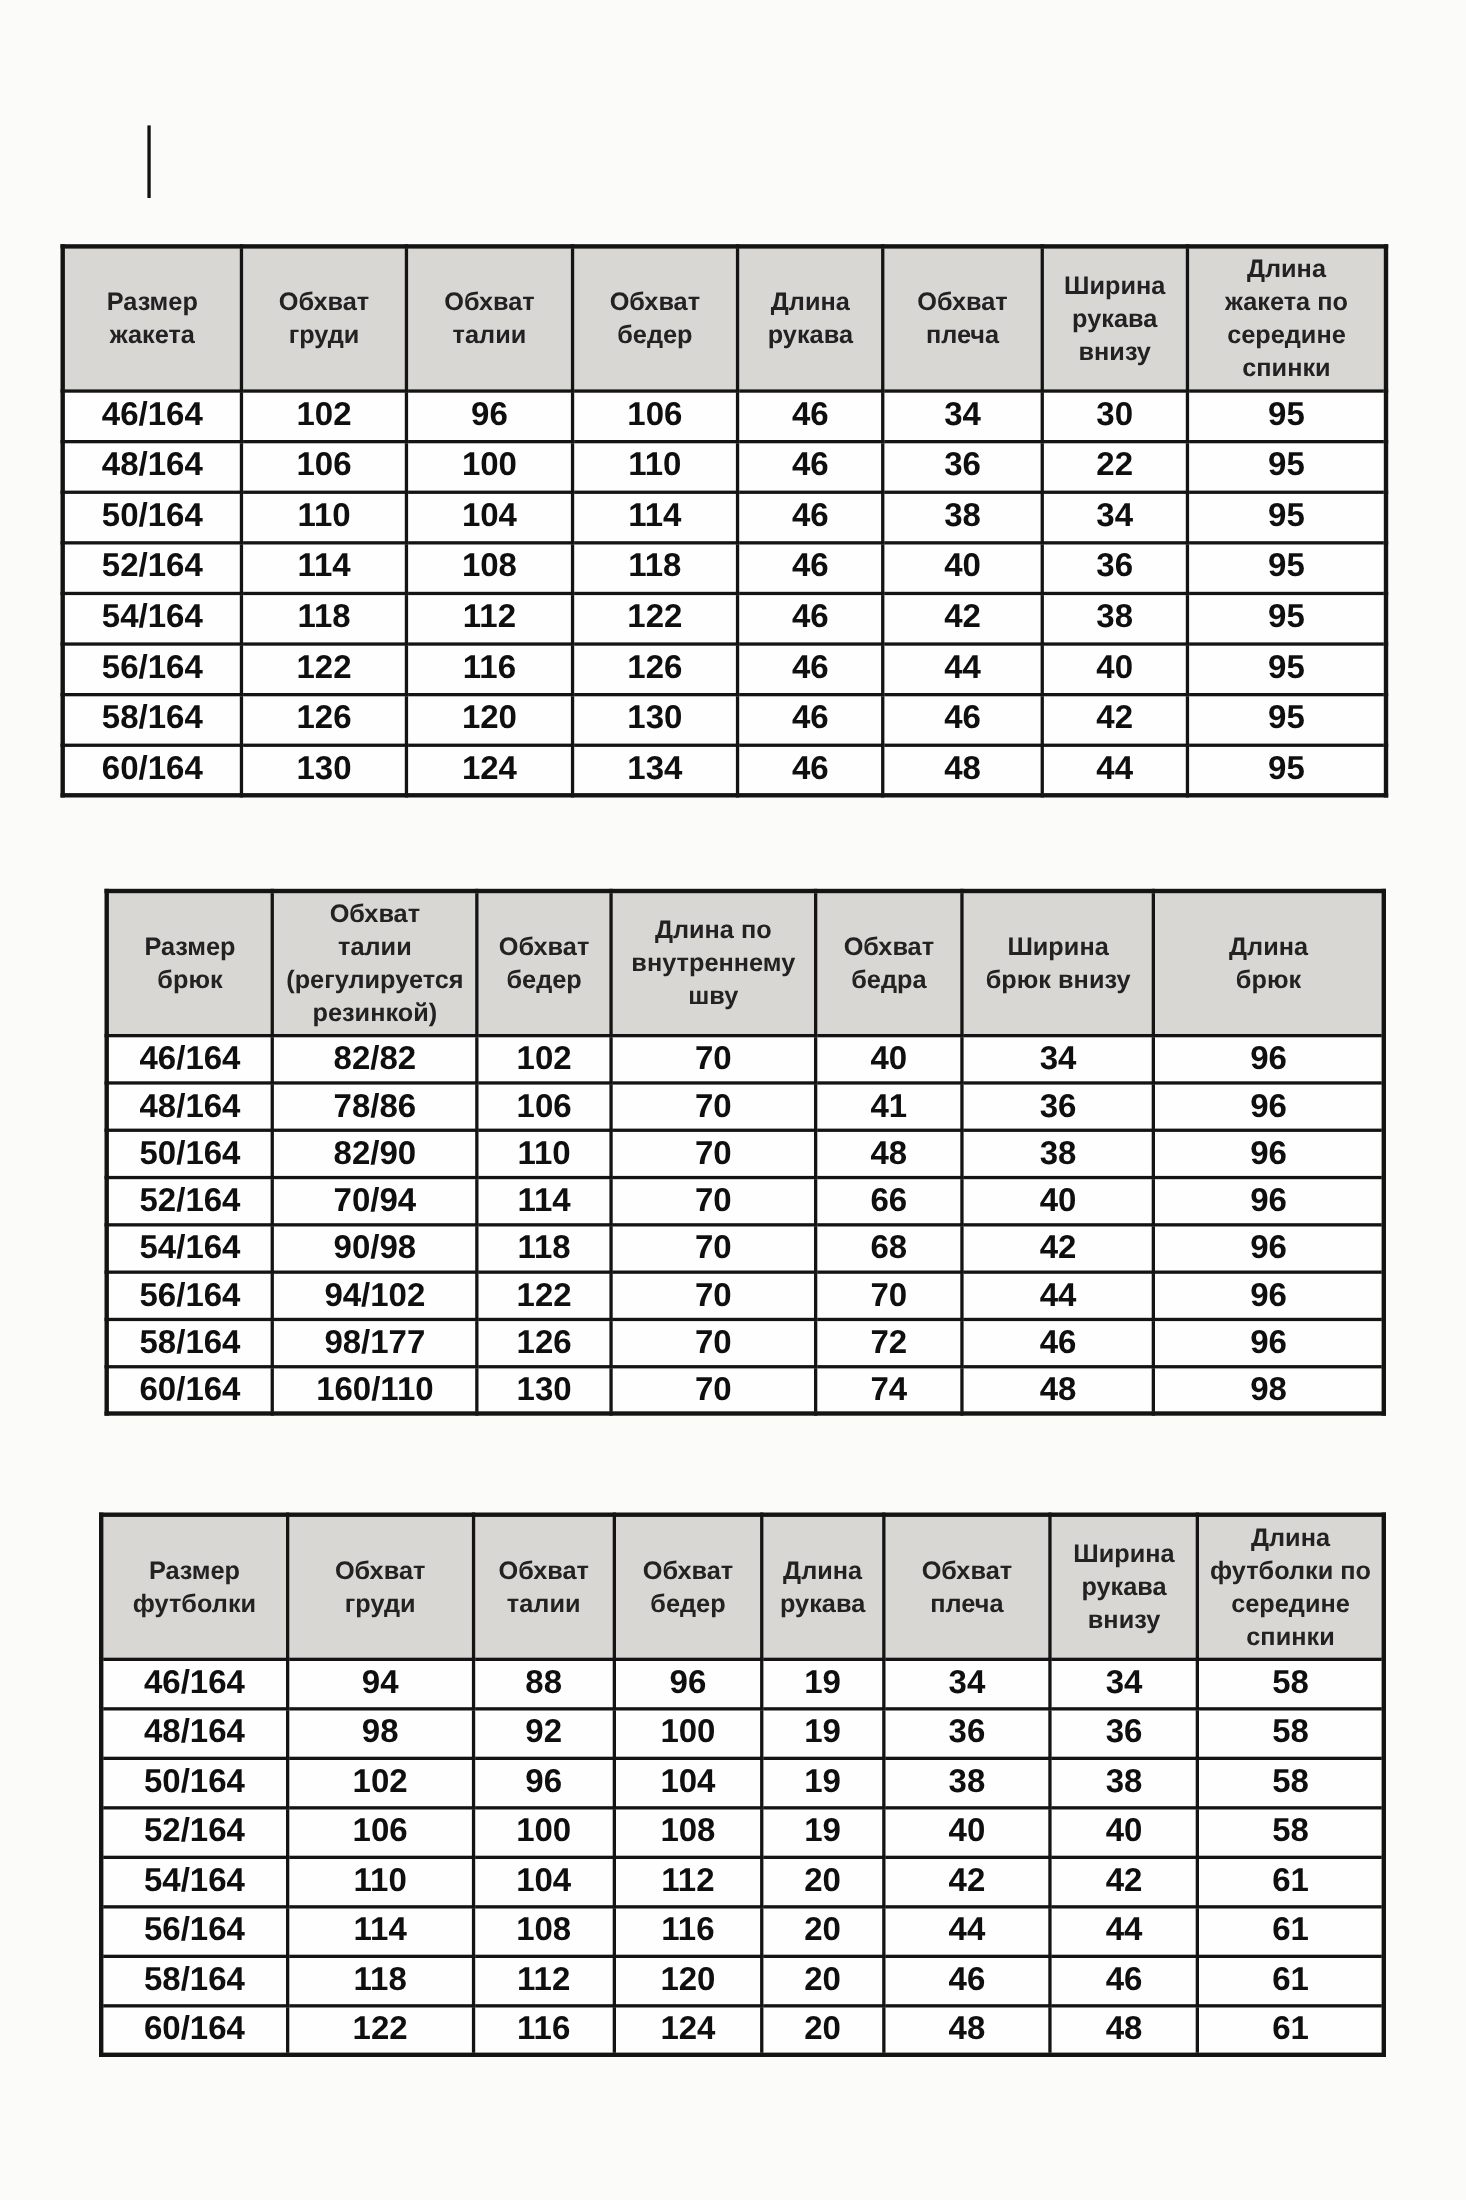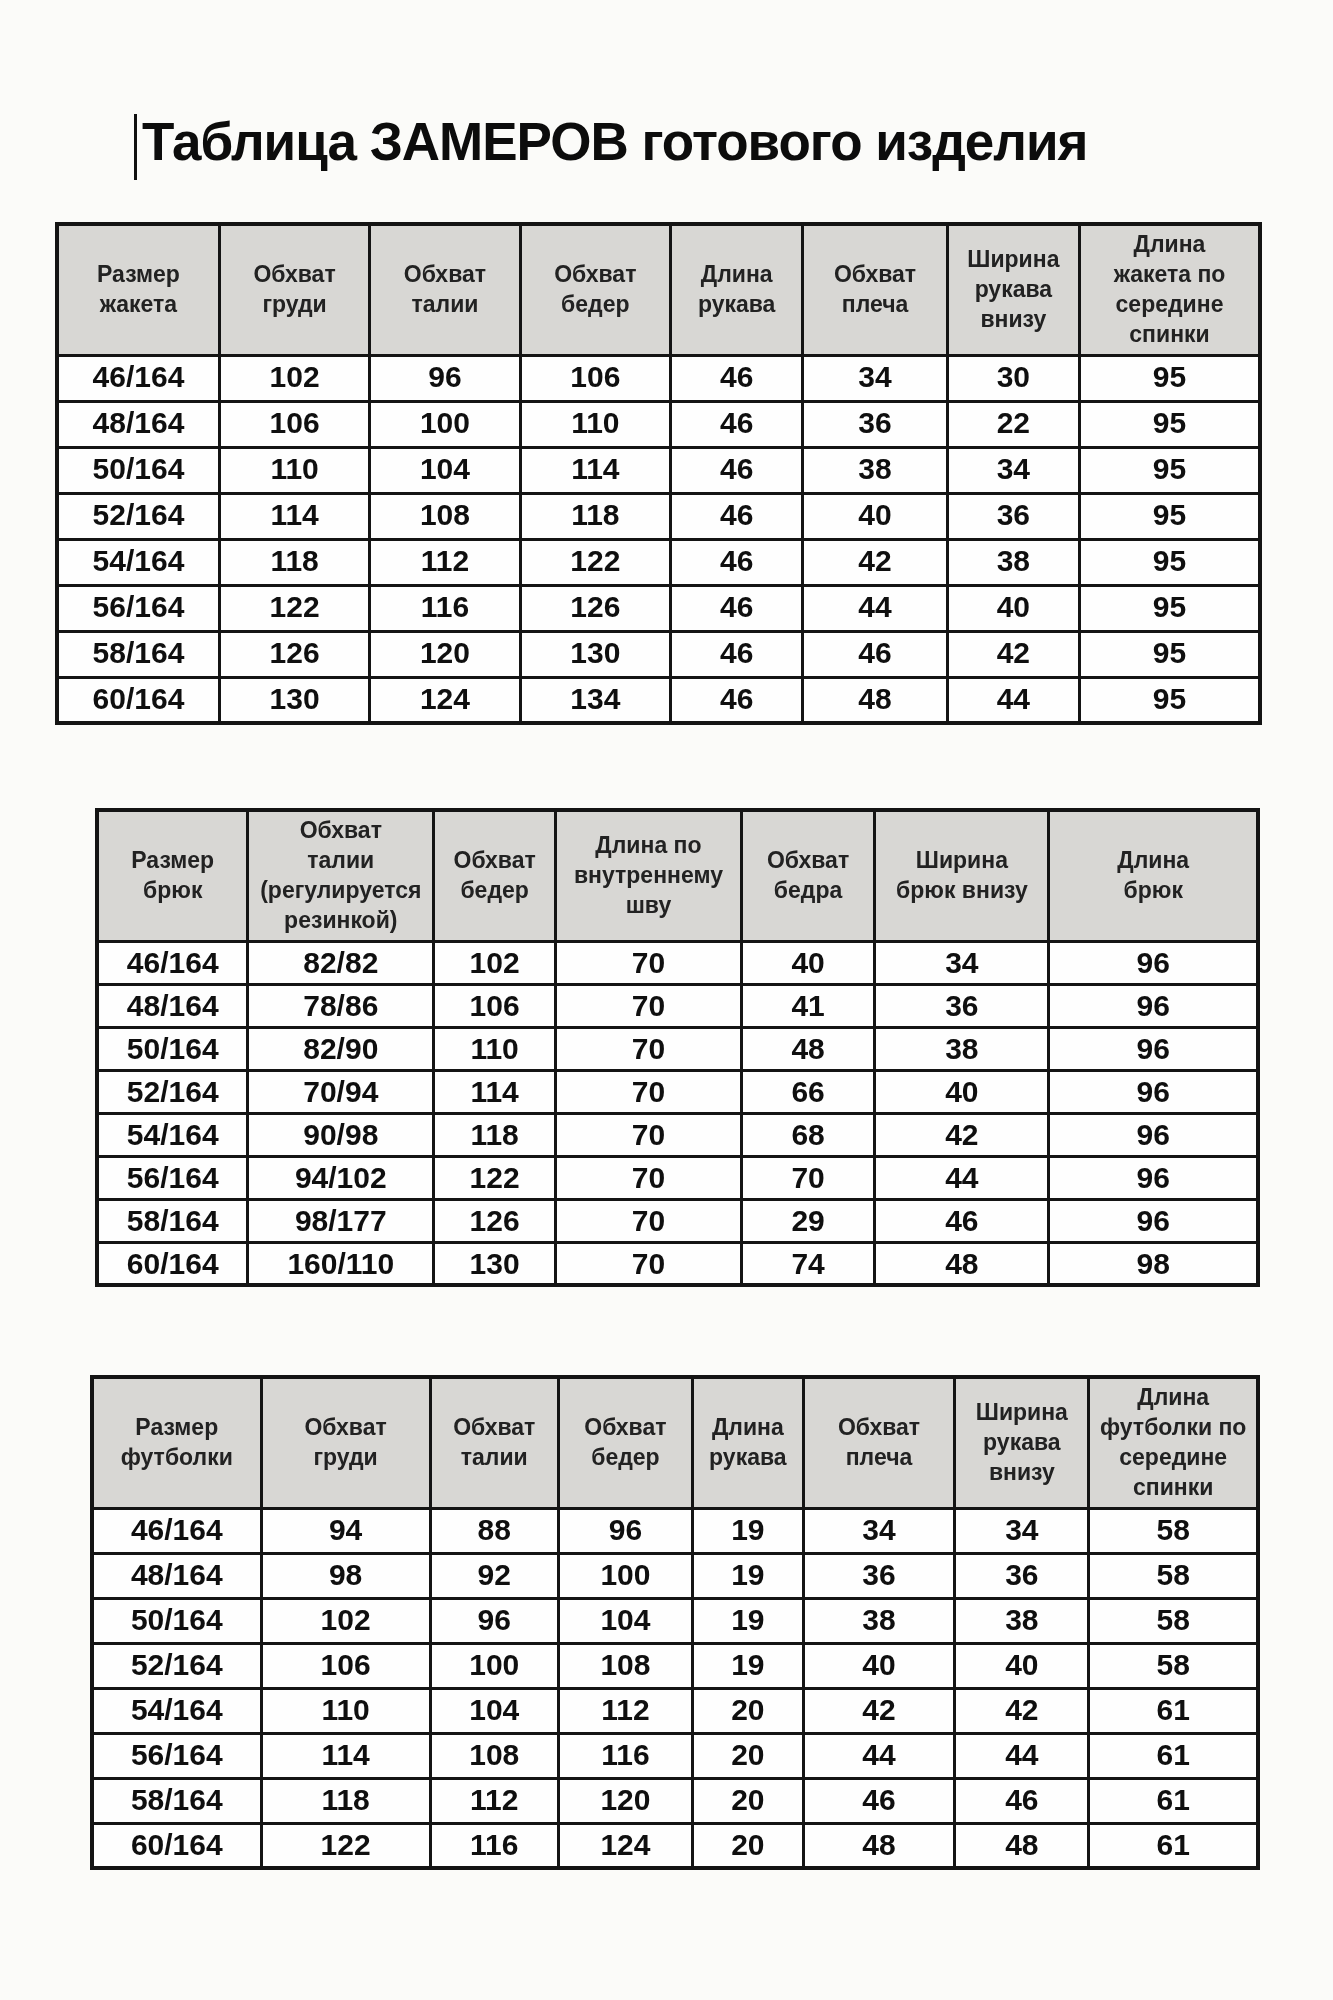--- a/index.html
+++ b/index.html
@@ -79,21 +79,20 @@
 
   #table-tshirt { left: 90px;  top: 1375px; width: 1170px; }
   #table-tshirt thead tr { height: 130px; }
   #table-tshirt tbody tr { height: 45px; }
 </style>
 </head>
 <body>
 
 <div class="title-wrap">
   <div class="caret"></div>
-  <h1 class="page-title">Таблица ЗАМЕРОВ готового изделия</h1>
 </div>
 
 <table class="tbl" id="table-jacket">
   <colgroup>
     <col style="width:13.5%">
       <col style="width:12.5%">
       <col style="width:12.5%">
       <col style="width:12.5%">
     <col style="width:11%">
       <col style="width:12%">
@@ -291,21 +290,21 @@
         <td>70</td>
         <td>70</td>
         <td>44</td>
         <td>96</td>
       </tr>
       <tr>
         <td>58/164</td>
         <td>98/177</td>
         <td>126</td>
         <td>70</td>
-        <td>29</td>
+        <td>72</td>
         <td>46</td>
         <td>96</td>
       </tr>
       <tr>
         <td>60/164</td>
         <td>160/110</td>
         <td>130</td>
         <td>70</td>
         <td>74</td>
         <td>48</td>

